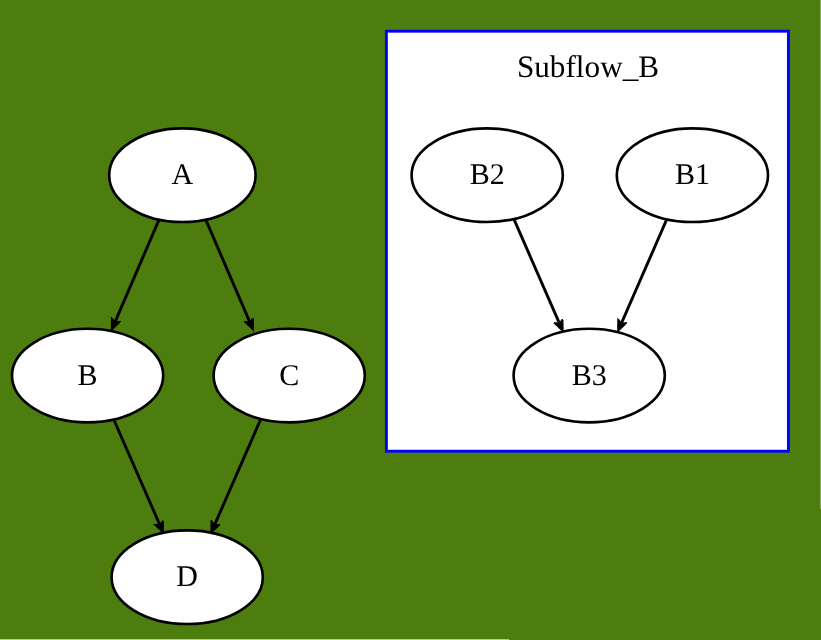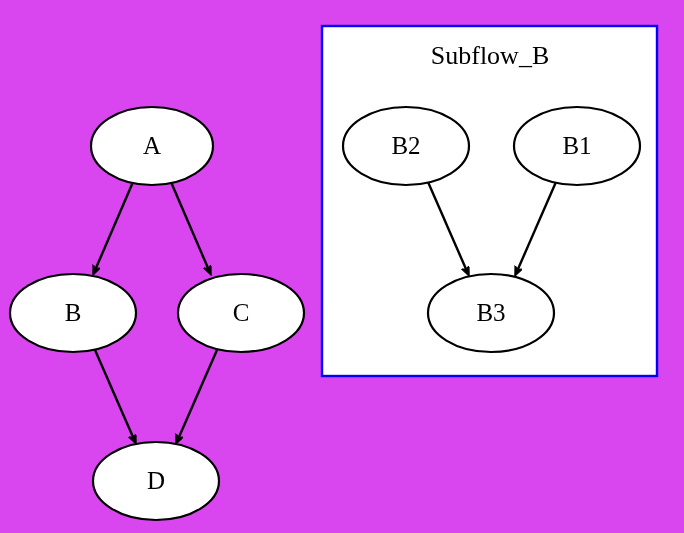--- a/index.html
+++ b/index.html
@@ -4,21 +4,21 @@
 <style>
   html, body {
     margin: 0;
     padding: 0;
     background: #ffffff;
   }
   #canvas {
     position: relative;
     width: 684px;
     height: 533px;
-    background: #d946ef;
+    background: #4d7c0f;
     overflow: hidden;
     font-family: "Liberation Serif", "DejaVu Serif", serif;
   }
   #graph-svg {
     position: absolute;
     left: 0;
     top: 0;
     width: 684px;
     height: 533px;
     display: block;

